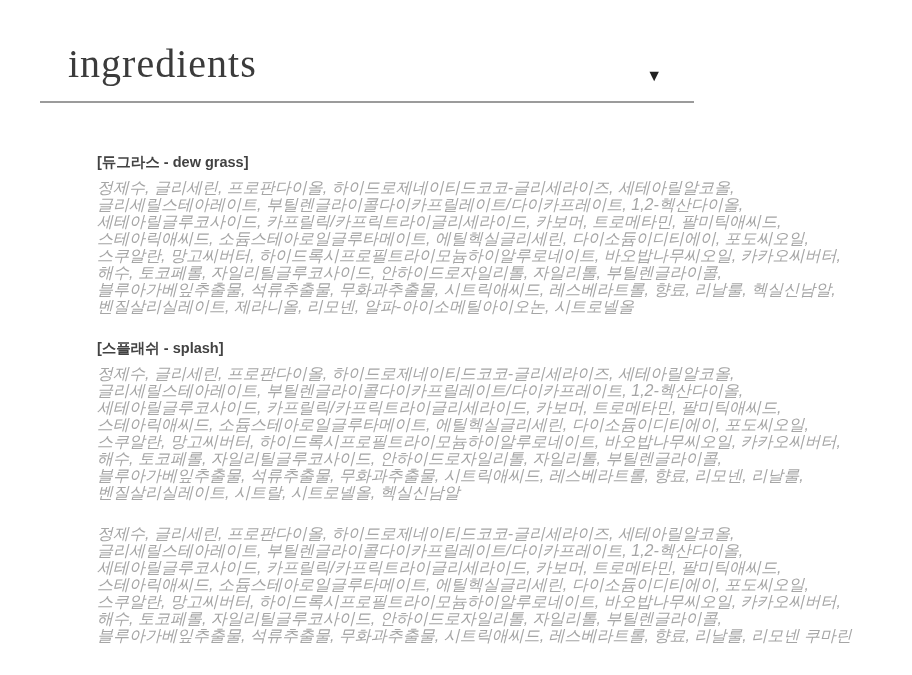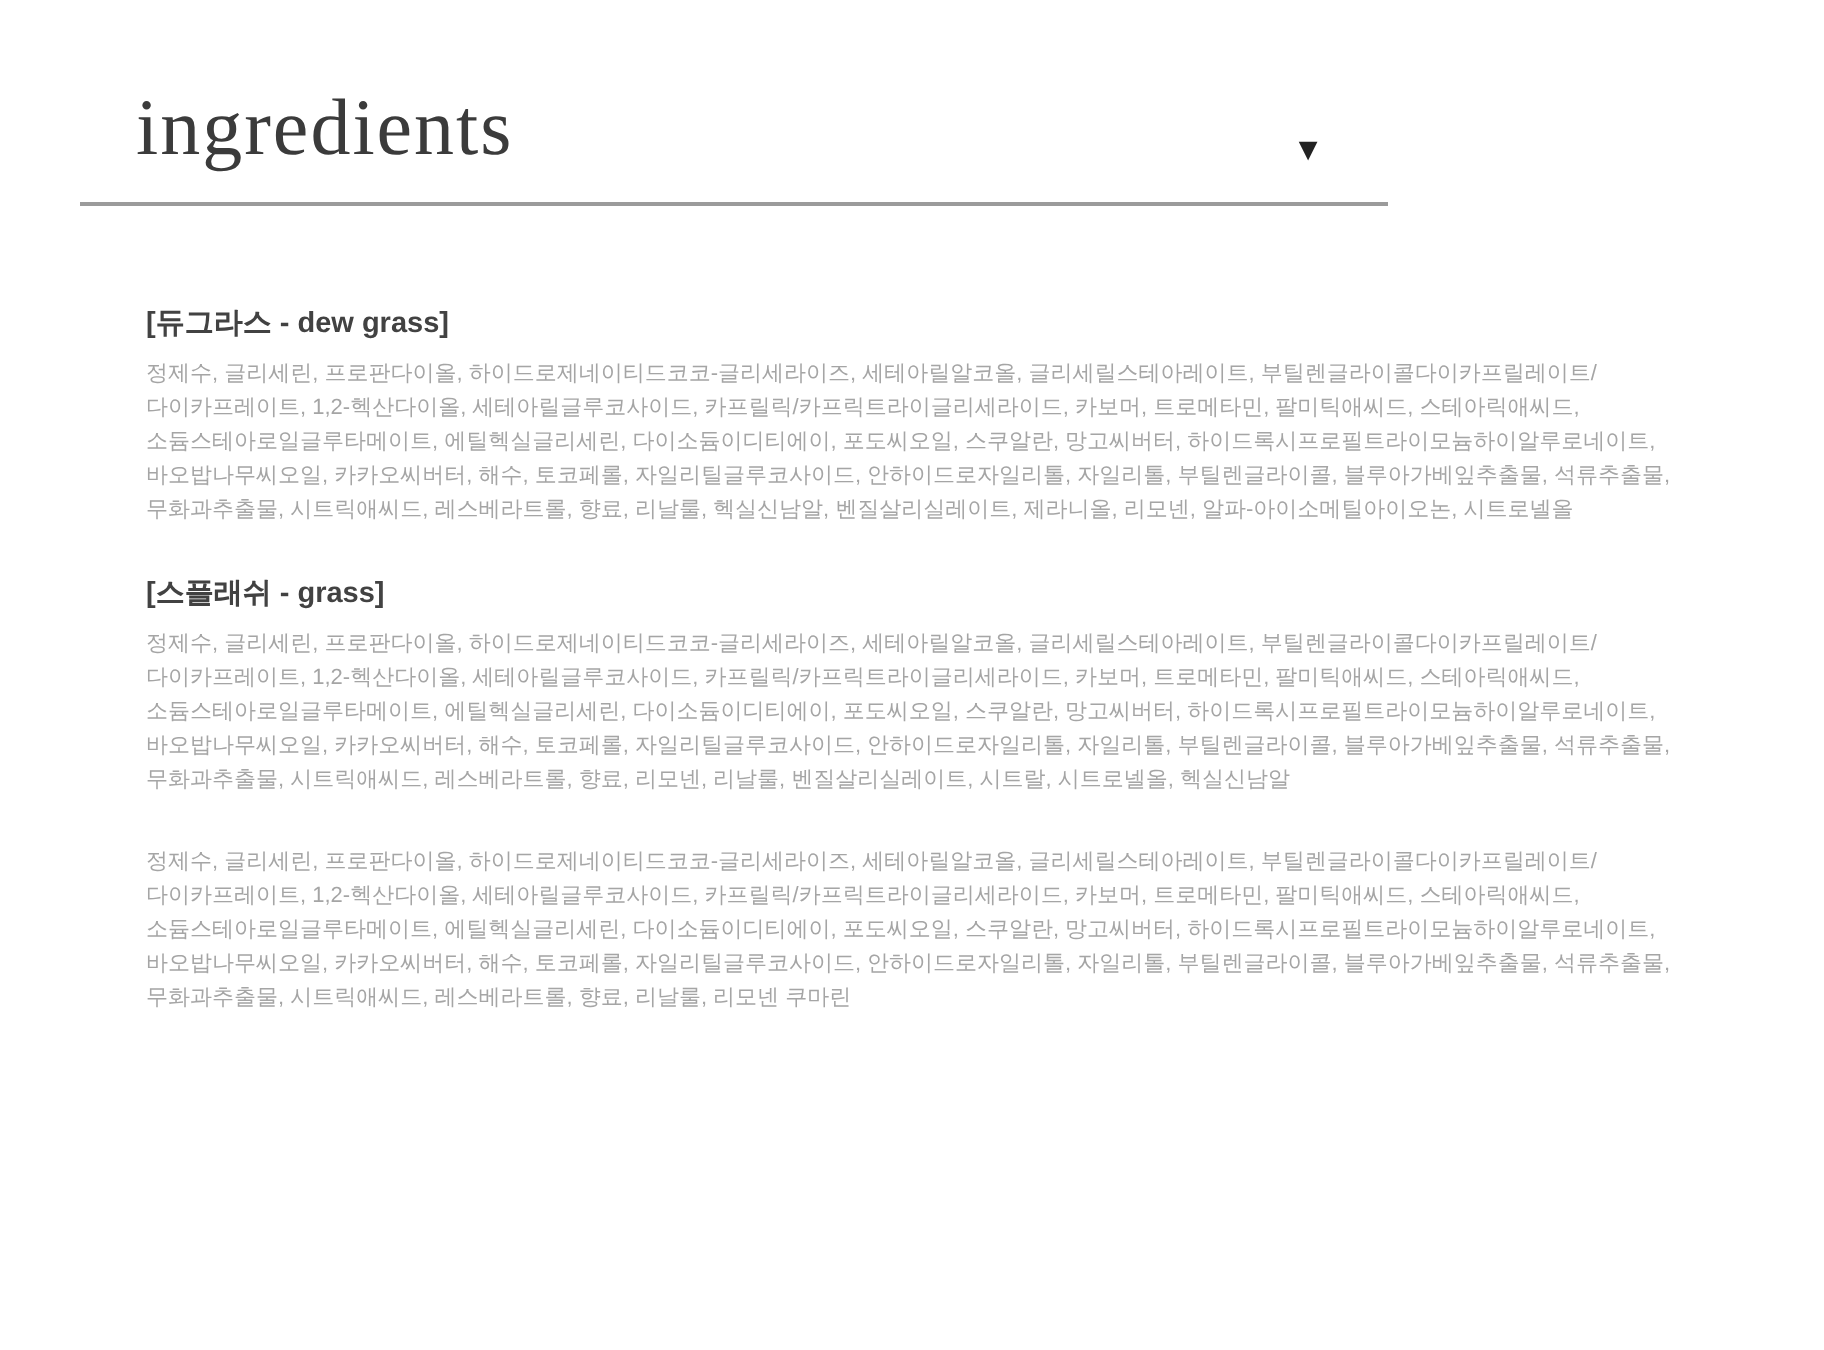--- a/index.html
+++ b/index.html
@@ -37,59 +37,60 @@
     position: absolute;
     right: 32px;
     top: 68px;
     font-size: 16px;
     line-height: 16px;
     color: #222222;
     cursor: pointer;
     user-select: none;
   }
   .content {
-    padding: 50px 66px 0 73px;
+    padding: 50px 66px 0 97px;
   }
   .section {
     margin-bottom: 24px;
   }
   .section-heading {
     font-size: 14.5px;
     font-weight: bold;
     line-height: 18px;
     color: #424242;
     margin-bottom: 8px;
   }
   .section-body {
     width: 773px;
-    font-size: 11px;
+    font-size: 16px;
     line-height: 17px;
     color: #a5a5a5;
     word-break: keep-all;
+    font-style: italic;
   }
 </style>
 </head>
 <body>
 
 <div class="page">
 
   <header class="header">
     <h1 class="page-title">ingredients</h1>
     <span class="arrow">▼</span>
   </header>
 
   <main class="content">
 
     <section class="section">
       <h2 class="section-heading">[듀그라스 - dew grass]</h2>
       <p class="section-body">정제수, 글리세린, 프로판다이올, 하이드로제네이티드코코-글리세라이즈, 세테아릴알코올, 글리세릴스테아레이트, 부틸렌글라이콜다이카프릴레이트/다이카프레이트, 1,2-헥산다이올, 세테아릴글루코사이드, 카프릴릭/카프릭트라이글리세라이드, 카보머, 트로메타민, 팔미틱애씨드, 스테아릭애씨드, 소듐스테아로일글루타메이트, 에틸헥실글리세린, 다이소듐이디티에이, 포도씨오일, 스쿠알란, 망고씨버터, 하이드록시프로필트라이모늄하이알루로네이트, 바오밥나무씨오일, 카카오씨버터, 해수, 토코페롤, 자일리틸글루코사이드, 안하이드로자일리톨, 자일리톨, 부틸렌글라이콜, 블루아가베잎추출물, 석류추출물, 무화과추출물, 시트릭애씨드, 레스베라트롤, 향료, 리날룰, 헥실신남알, 벤질살리실레이트, 제라니올, 리모넨, 알파-아이소메틸아이오논, 시트로넬올</p>
     </section>
 
     <section class="section">
-      <h2 class="section-heading">[스플래쉬 - grass]</h2>
+      <h2 class="section-heading">[스플래쉬 - splash]</h2>
       <p class="section-body">정제수, 글리세린, 프로판다이올, 하이드로제네이티드코코-글리세라이즈, 세테아릴알코올, 글리세릴스테아레이트, 부틸렌글라이콜다이카프릴레이트/다이카프레이트, 1,2-헥산다이올, 세테아릴글루코사이드, 카프릴릭/카프릭트라이글리세라이드, 카보머, 트로메타민, 팔미틱애씨드, 스테아릭애씨드, 소듐스테아로일글루타메이트, 에틸헥실글리세린, 다이소듐이디티에이, 포도씨오일, 스쿠알란, 망고씨버터, 하이드록시프로필트라이모늄하이알루로네이트, 바오밥나무씨오일, 카카오씨버터, 해수, 토코페롤, 자일리틸글루코사이드, 안하이드로자일리톨, 자일리톨, 부틸렌글라이콜, 블루아가베잎추출물, 석류추출물, 무화과추출물, 시트릭애씨드, 레스베라트롤, 향료, 리모넨, 리날룰, 벤질살리실레이트, 시트랄, 시트로넬올, 헥실신남알</p>
     </section>
 
     <section class="section">
       <p class="section-body">정제수, 글리세린, 프로판다이올, 하이드로제네이티드코코-글리세라이즈, 세테아릴알코올, 글리세릴스테아레이트, 부틸렌글라이콜다이카프릴레이트/다이카프레이트, 1,2-헥산다이올, 세테아릴글루코사이드, 카프릴릭/카프릭트라이글리세라이드, 카보머, 트로메타민, 팔미틱애씨드, 스테아릭애씨드, 소듐스테아로일글루타메이트, 에틸헥실글리세린, 다이소듐이디티에이, 포도씨오일, 스쿠알란, 망고씨버터, 하이드록시프로필트라이모늄하이알루로네이트, 바오밥나무씨오일, 카카오씨버터, 해수, 토코페롤, 자일리틸글루코사이드, 안하이드로자일리톨, 자일리톨, 부틸렌글라이콜, 블루아가베잎추출물, 석류추출물, 무화과추출물, 시트릭애씨드, 레스베라트롤, 향료, 리날룰, 리모넨 쿠마린</p>
     </section>
 
   </main>
 
 </div>

